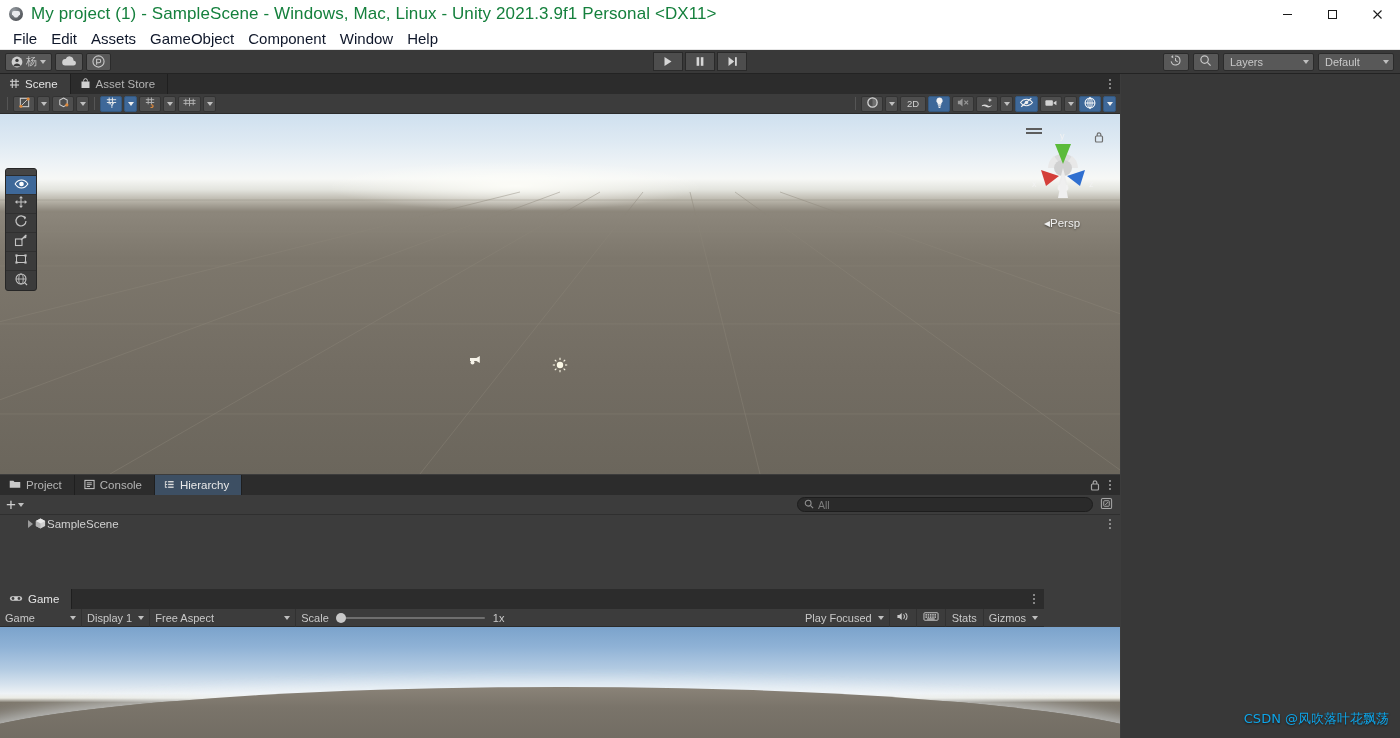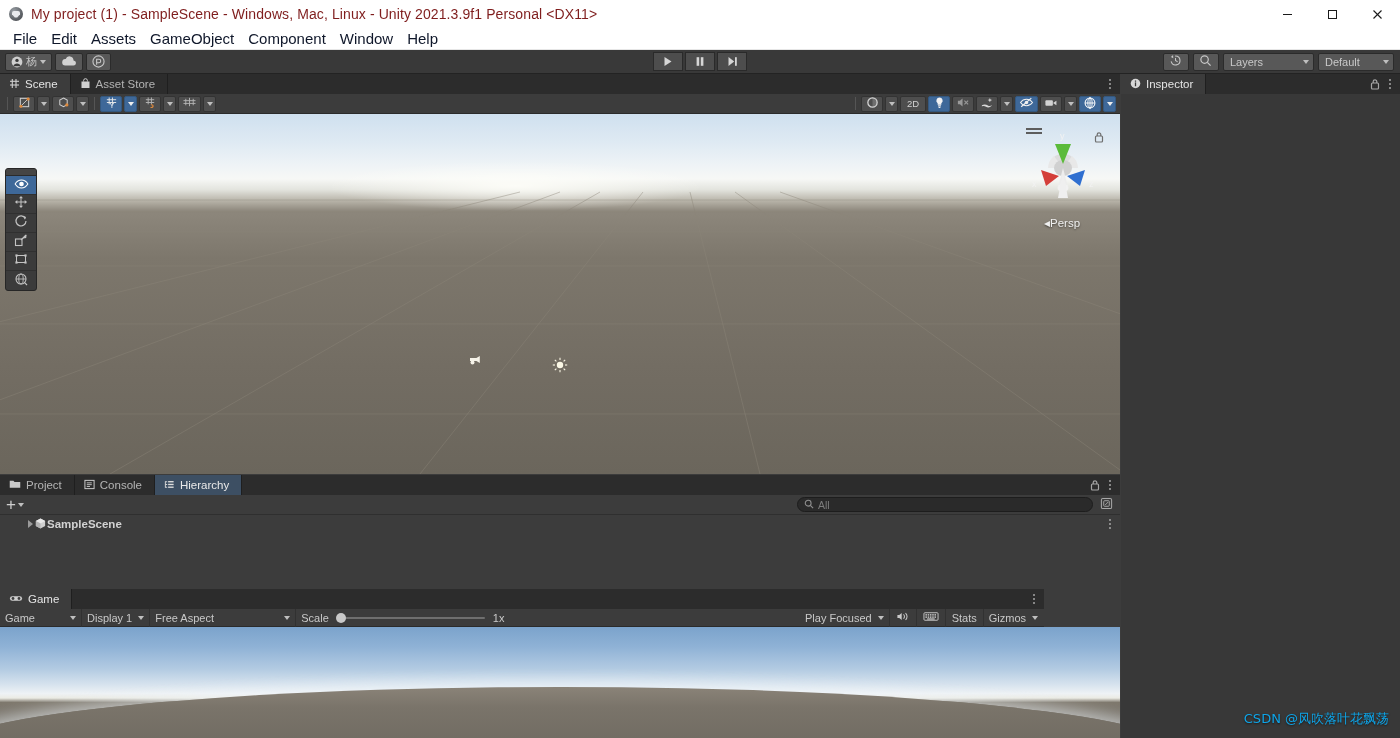--- a/index.html
+++ b/index.html
@@ -24,21 +24,21 @@
     background: radial-gradient(circle at 35% 30%, #9aa0a6 0%, #5f6368 60%, #3c4043 100%);
     position: relative; flex: none;
   }
   .win-logo::after {
     content: ""; position: absolute; left: 3px; top: 3.5px;
     width: 8px; height: 7px; border-radius: 2px;
     background: #e8eaed;
     clip-path: polygon(0 0, 100% 0, 100% 55%, 65% 100%, 35% 100%, 0 55%);
   }
   .win-title {
-    font-size: 14px; color: #7f1d1d; letter-spacing: .1px;
+    font-size: 17px; color: #15803d; letter-spacing: .1px;
     white-space: nowrap;
   }
   .win-ctrls { margin-left: auto; display: flex; height: 28px; }
   .win-btn {
     width: 45px; height: 28px; display: flex; align-items: center; justify-content: center;
     color: #1a1a1a;
   }
   .win-btn svg { display: block; }
 
   
@@ -186,21 +186,21 @@
   .plus-btn { display: flex; align-items: center; gap: 2px; color: #cfcfcf; padding: 0 2px; }
   .search-field {
     margin-left: auto; margin-right: 3px; width: 296px; height: 15px;
     background: #2a2a2a; border: 1px solid #1d1d1d; border-radius: 8px;
     display: flex; align-items: center; padding: 3px 6px; gap: 4px;
   }
   .search-field span { font-size: 10.5px; color: #7d7d7d; }
   .hier-rows { position: absolute; top: 40px; left: 0; right: 0; bottom: 0; background: #3c3c3c; }
   .hier-row {
     height: 17px; display: flex; align-items: center; gap: 0;
-    padding-left: 28px; font-size: 11.5px; color: #d2d2d2; font-weight: bold;
+    padding-left: 28px; font-size: 11.5px; color: #d2d2d2; font-weight: normal;
   }
   .tri {
     width: 0; height: 0; border-top: 4px solid transparent; border-bottom: 4px solid transparent;
     border-left: 5px solid #9a9a9a; flex: none; margin-right: 1px;
   }
 
   
   #game-panel { left: 0; top: 589px; width: 1044px; height: 149px; background: #383838; }
   .game-toolbar {
     height: 18px; background: #3c3c3c; display: flex; align-items: center;
@@ -704,45 +704,20 @@
           <path d="M43 48 L38 74 h10 z" fill="#efefef"></path>
         </svg>
         <div class="persp-label">
           <span style="font-size:12px;">◂</span><span>Persp</span>
         </div>
       </div>
     </div>
   </div>
 
   <div class="panel" id="inspector-panel">
-    <div class="tabrow">
-      <div class="tab active">
-        <span>
-          <svg width="11" height="11" viewBox="0 0 12 12">
-              <circle cx="6" cy="6" r="5.2" fill="#d8d8d8"></circle>
-              <rect x="5.3" y="4.8" width="1.4" height="4.2" fill="#3a3a3a"></rect>
-              <rect x="5.3" y="2.7" width="1.4" height="1.4" fill="#3a3a3a"></rect>
-            </svg>
-        </span>
-        <span>Inspector</span>
-      </div>
-      <div class="tabrow-right">
-        <div class="lock-ico">
-          <svg width="10" height="12" viewBox="0 0 10 12">
-              <rect x="1.5" y="5" width="7" height="6" rx="1" fill="none" stroke="#a5a5a5" stroke-width="1.2"></rect>
-              <path d="M3.2 5V3.6a1.8 1.8 0 0 1 3.6 0V5" fill="none" stroke="#a5a5a5" stroke-width="1.2"></path>
-            </svg>
-        </div>
-        <div class="kebab">
-            <i></i>
-            <i></i>
-            <i></i>
-          </div>
-      </div>
-    </div>
     <div class="inspector-body"></div>
   </div>
 
   <div class="panel" id="hierarchy-panel">
     <div class="tabrow">
       <div class="tab">
         <span>
           <svg width="12" height="10" viewBox="0 0 13 10">
               <path d="M.8 1.4h4l1.2 1.3h6.2V9H.8z" fill="#c9c9c9"></path>
             </svg>

